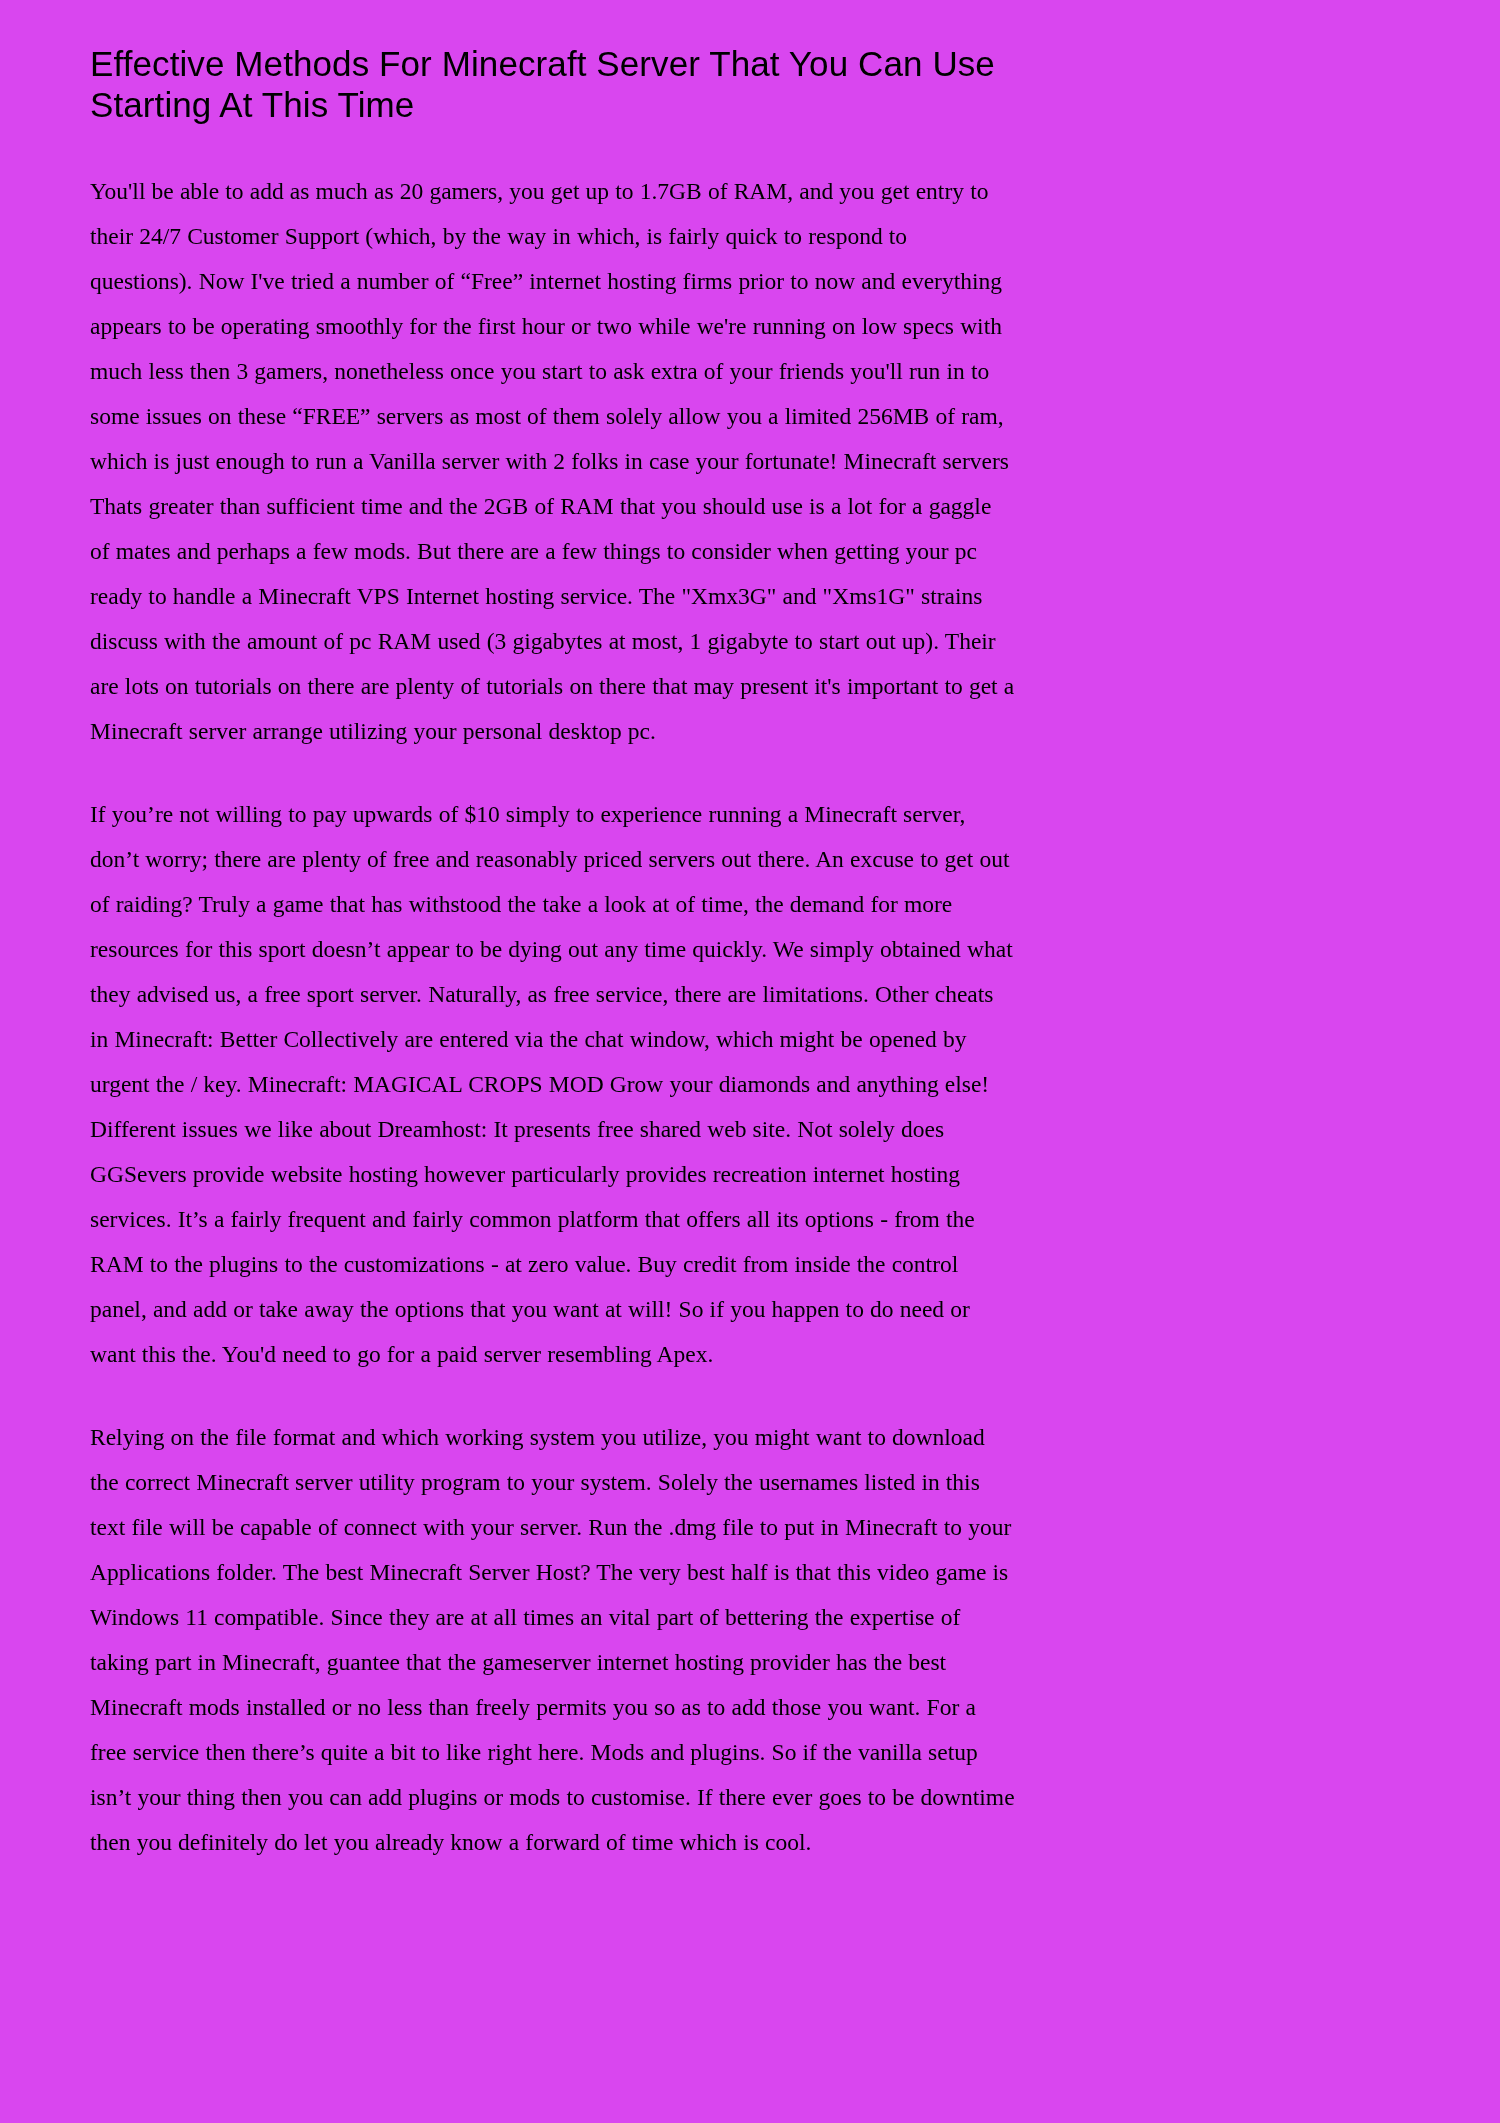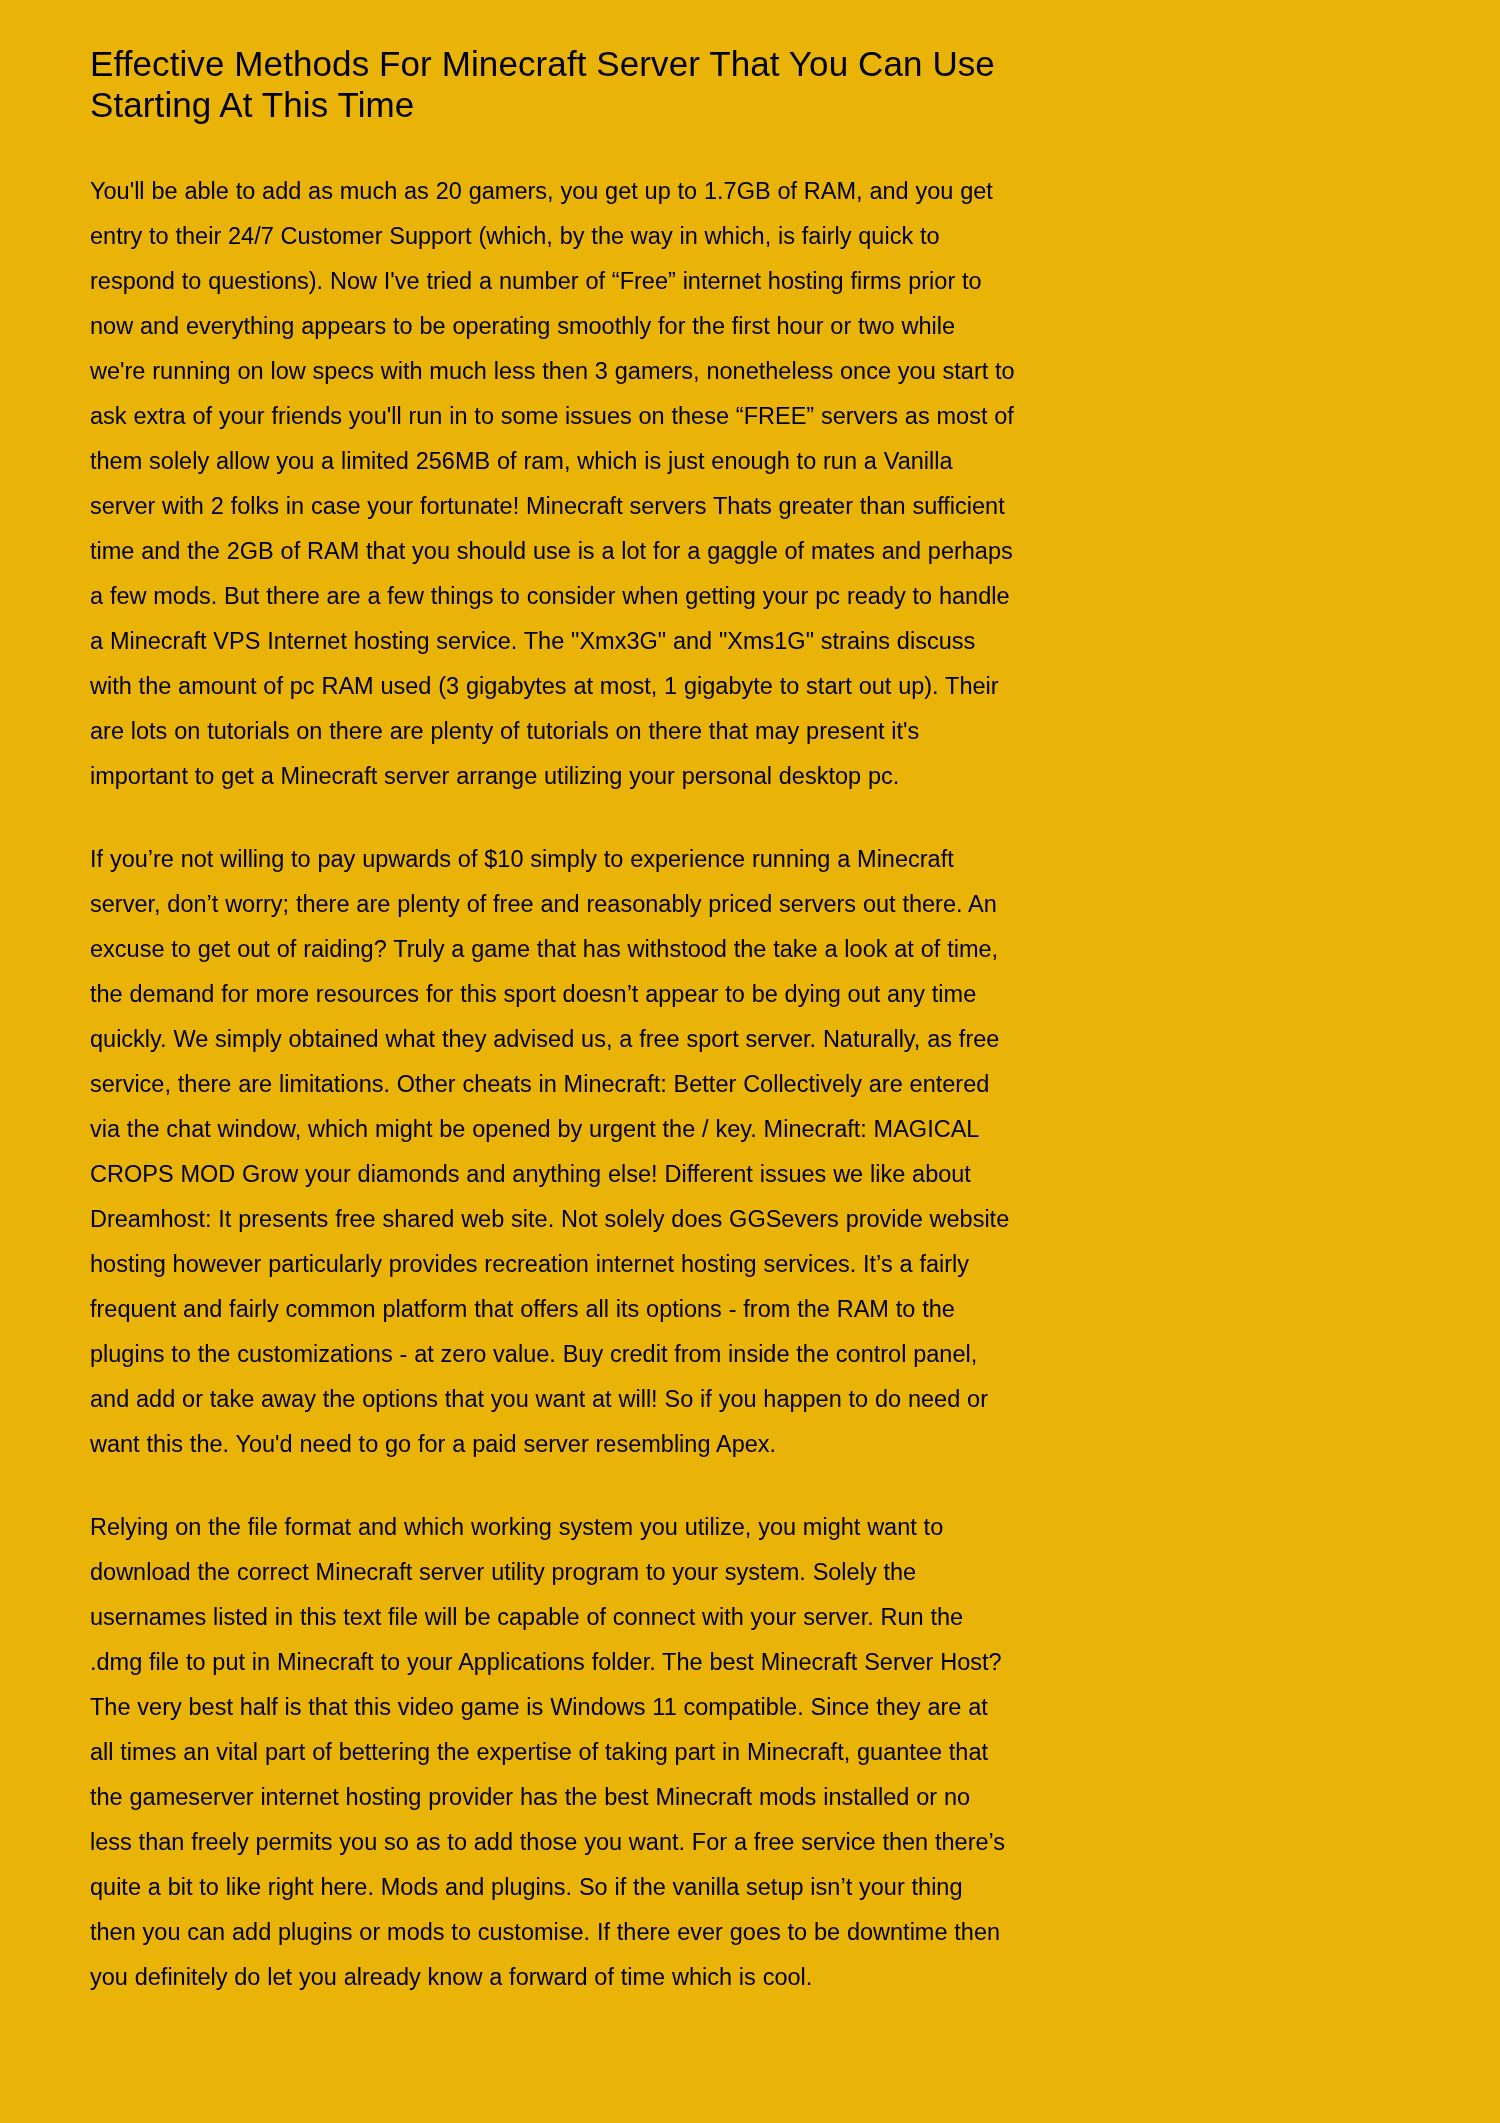--- a/index.html
+++ b/index.html
@@ -12,21 +12,21 @@
     width: 1500px;
     height: 2123px;
     font-family: "Liberation Sans", sans-serif;
     color: #000000;
     -webkit-font-smoothing: antialiased;
   }
   .page {
     box-sizing: border-box;
     width: 1500px;
     min-height: 2123px;
-    background: #eab308;
+    background: #d946ef;
     padding: 44px 0 0 0;
   }
   .content {
     width: 925px;
     margin: 0 0 0 90px;
   }
   .article-title {
     font-size: 35px;
     font-weight: 400;
     line-height: 1.16;
@@ -34,21 +34,21 @@
     letter-spacing: 0.1px;
     color: #000000;
     font-family: "Liberation Sans", sans-serif;
   }
   .article-body p {
     font-size: 23.5px;
     line-height: 45px;
     margin: 0 0 38px 0;
     text-align: left;
     color: #000000;
-    font-family: Liberation Sans, sans-serif;
+    font-family: Liberation Serif, serif;
     word-spacing: 0.3px;
   }
   .article-body p:last-child {
     margin-bottom: 0;
   }
 </style>
 </head>
 <body>
 
 <div class="page">

